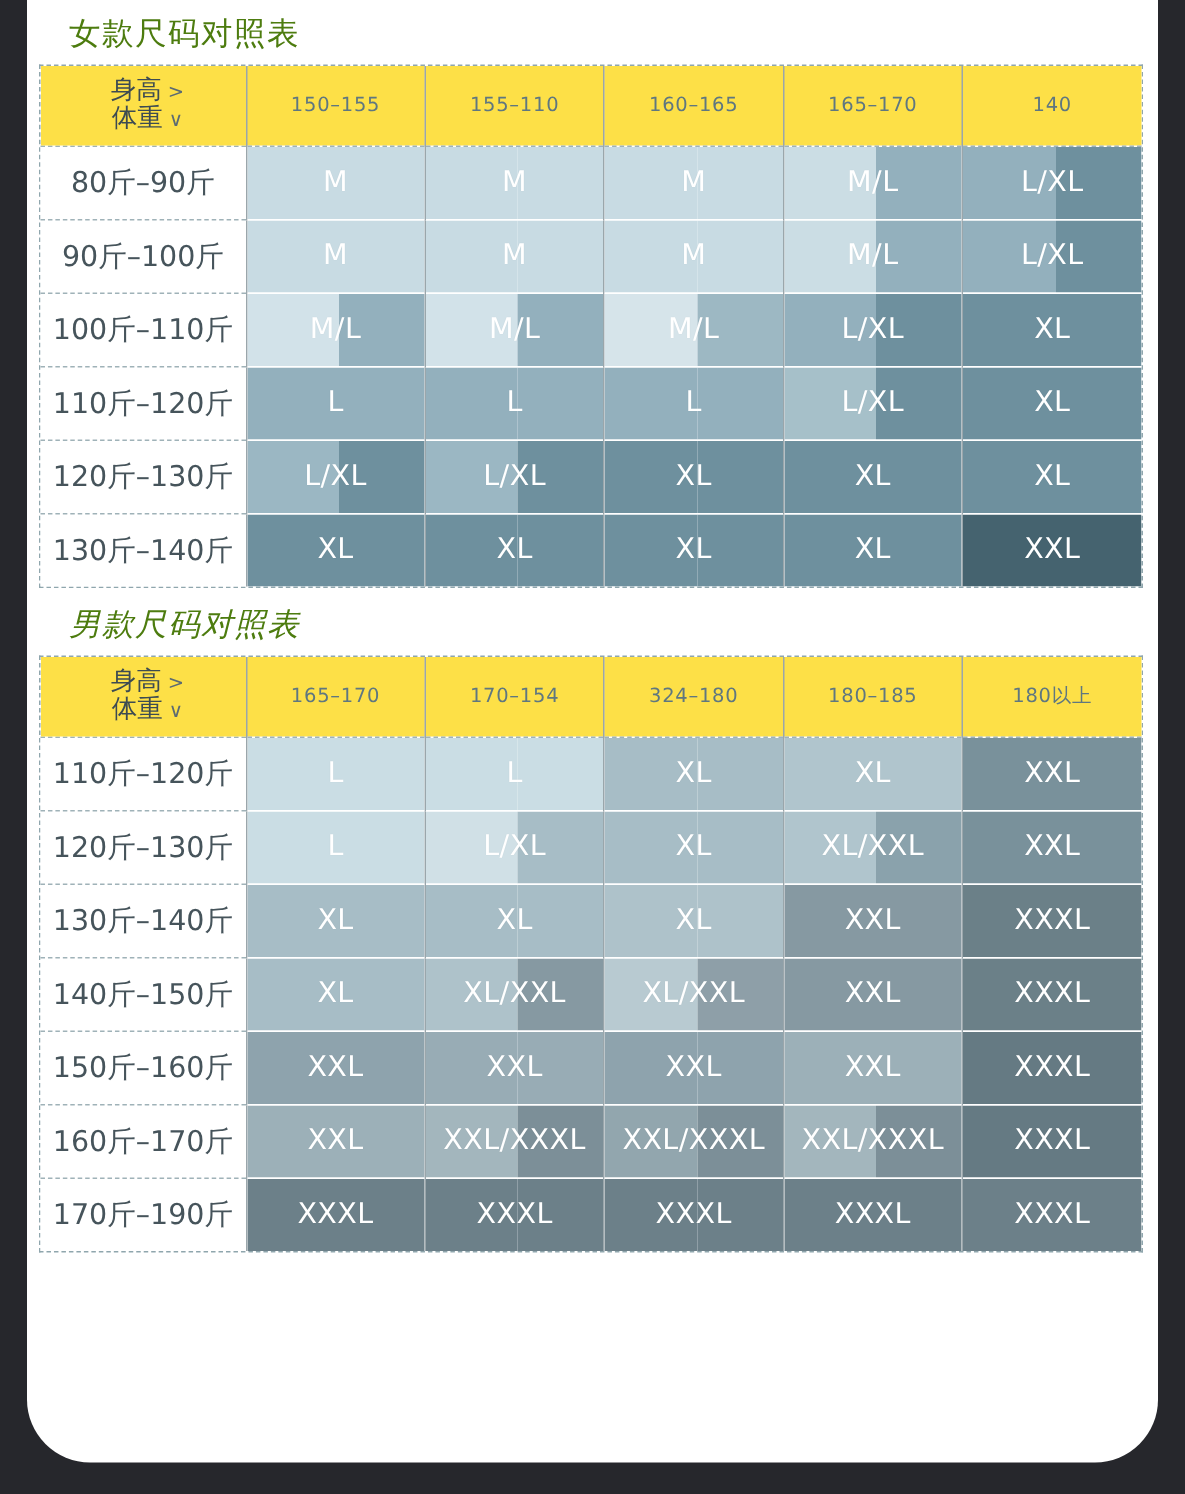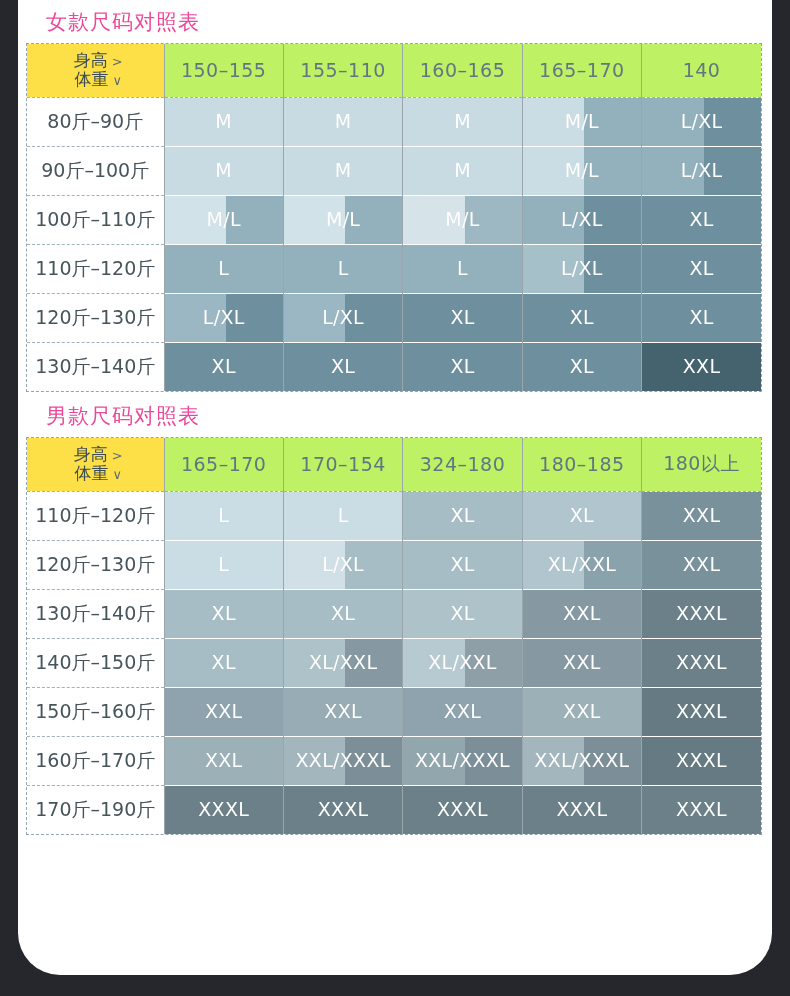--- a/index.html
+++ b/index.html
@@ -27,28 +27,28 @@
     width: 754px;
     height: 975px;
     background: #ffffff;
     border-bottom-left-radius: 42px;
     border-bottom-right-radius: 42px;
     overflow: hidden;
   }
 
   .section-title {
     font-size: 21px;
-    color: #ec4899;
+    color: #4d7c0f;
     letter-spacing: 1px;
     font-weight: 400;
     padding-left: 28px;
   }
 
   .w-title { padding-top: 8px; padding-bottom: 7px; }
-  .m-title { padding-top: 10px; padding-bottom: 7px; }
+  .m-title { padding-top: 10px; padding-bottom: 7px; font-style: italic; }
 
   .table-wrap {
     margin: 0 10px 0 8px;
     border: 1px dashed #8fa6ad;
     background: #ffffff;
   }
 
   table.size-table {
     width: 100%;
     border-collapse: collapse;
@@ -86,23 +86,23 @@
     color: #3d4b52;
     white-space: nowrap;
   }
   .corner-line .arrow {
     font-size: 13px;
     color: #5c6b72;
     padding-left: 4px;
   }
 
   .hdr-cell {
-    font-size: 19px;
+    font-size: 13px;
     color: #5f7780;
-    background: #bef264;
+    background: #fde047;
     border-left: 1px solid #9aa6ab;
     border-bottom: 1px dashed #9fb2b8;
     letter-spacing: 0.5px;
   }
 
   
   .rowlabel {
     width: 137px;
     font-size: 19px;
     color: #46545b;

